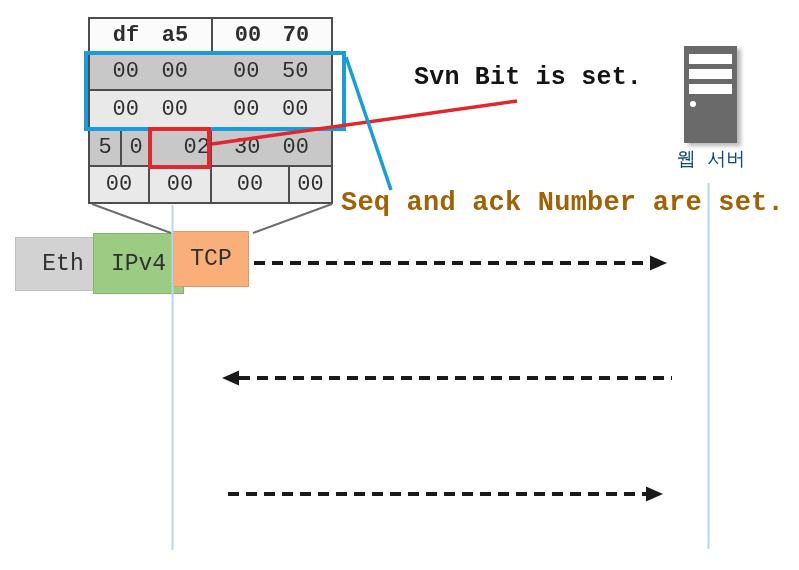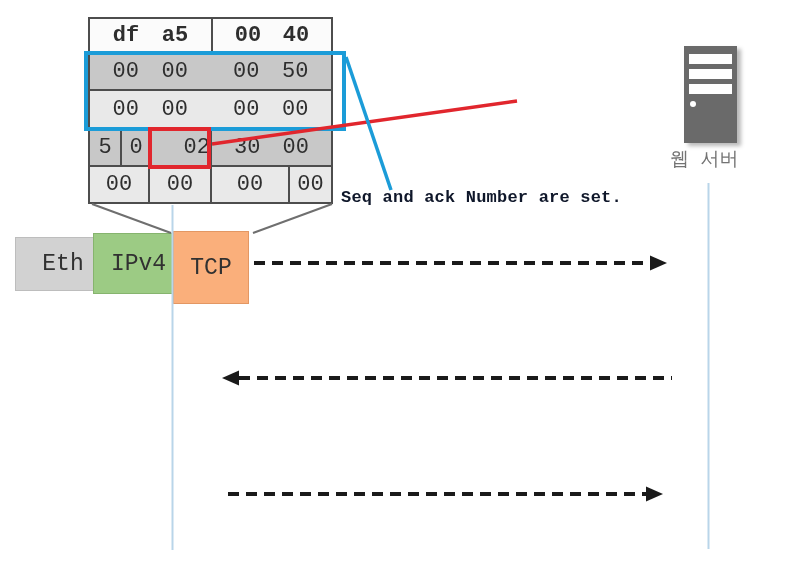--- a/index.html
+++ b/index.html
@@ -41,44 +41,44 @@
     position:absolute; left:148px; top:127px; width:63px; height:42px;
     border:4px solid #e1262d; box-sizing:border-box; background:transparent;
   }
 
   
   .syn-note {
     position:absolute; left:414px; top:63px; font-size:25px; font-weight:bold;
     color:#141414; letter-spacing:0.2px; white-space:nowrap;
   }
   .seqack-note {
-    position:absolute; left:341px; top:188px; font-size:17px; font-weight:bold;
-    color:#0f172a; letter-spacing:0.2px; white-space:nowrap;
+    position:absolute; left:341px; top:188px; font-size:27px; font-weight:bold;
+    color:#a16207; letter-spacing:0.2px; white-space:nowrap;
   }
 
   
   .proto {
     position:absolute; display:flex; align-items:center; justify-content:center;
     font-size:23px; color:#313131; box-sizing:border-box;
   }
   .proto-eth  { left:15px;  top:237px; width:96px; height:54px; background:#d2d2d2; border:1px solid #bdbdbd; }
   .proto-ipv4 { left:93px;  top:233px; width:91px; height:61px; background:#9ccb84; border:1px solid #86b46e; }
-  .proto-tcp  { left:173px; top:231px; width:76px; height:73px; background:#faaf7b; border:1px solid #e39763; }
+  .proto-tcp  { left:173px; top:231px; width:76px; height:56px; background:#faaf7b; border:1px solid #e39763; }
 
   
   .server-tower {
     position:absolute; left:684px; top:46px; width:53px; height:97px;
     background:#6a6a6a; box-shadow:4px 3px 4px rgba(0,0,0,0.28);
   }
   .server-bar { position:absolute; left:5px; width:43px; height:10px; background:#ffffff; }
   .bar1 { top:8px; } .bar2 { top:23px; } .bar3 { top:38px; }
   .server-dot { position:absolute; left:6px; top:55px; width:6px; height:6px; border-radius:50%; background:#ffffff; }
   .server-label {
-    position:absolute; left:670px; top:146px; width:82px; text-align:left;
-    font-size:19px; color:#737373;
+    position:absolute; left:670px; top:146px; width:82px; text-align:center;
+    font-size:19px; color:#0c4a6e;
   }
 
   
   .overlay { position:absolute; left:0; top:0; pointer-events:none; }
 </style>
 </head>
 <body>
 
 <div class="canvas">
 
@@ -86,21 +86,21 @@
     <div class="hx-row r1">
       <div class="hx-cell w123">
         <div class="pair">
           <span>df</span>
           <span>a5</span>
         </div>
       </div>
       <div class="hx-cell wflex">
         <div class="pair">
           <span>00</span>
-          <span>40</span>
+          <span>70</span>
         </div>
       </div>
     </div>
     <div class="hx-row r2">
       <div class="hx-cell wflex noborder">
         <div class="pair">
           <span>00</span>
           <span>00</span>
         </div>
         <div class="pair">
@@ -150,20 +150,21 @@
       </div>
       <div class="hx-cell wflex">
         <span>00</span>
       </div>
     </div>
   </div>
 
   <div class="blue-rect"></div>
   <div class="red-box"></div>
 
+  <div class="syn-note">Svn Bit is set.</div>
   <div class="seqack-note">Seq and ack Number are set.</div>
 
   <div class="proto proto-eth">
     <span>Eth</span>
   </div>
   <div class="proto proto-ipv4">
     <span>IPv4</span>
   </div>
   <div class="proto proto-tcp">
     <span>TCP</span>

